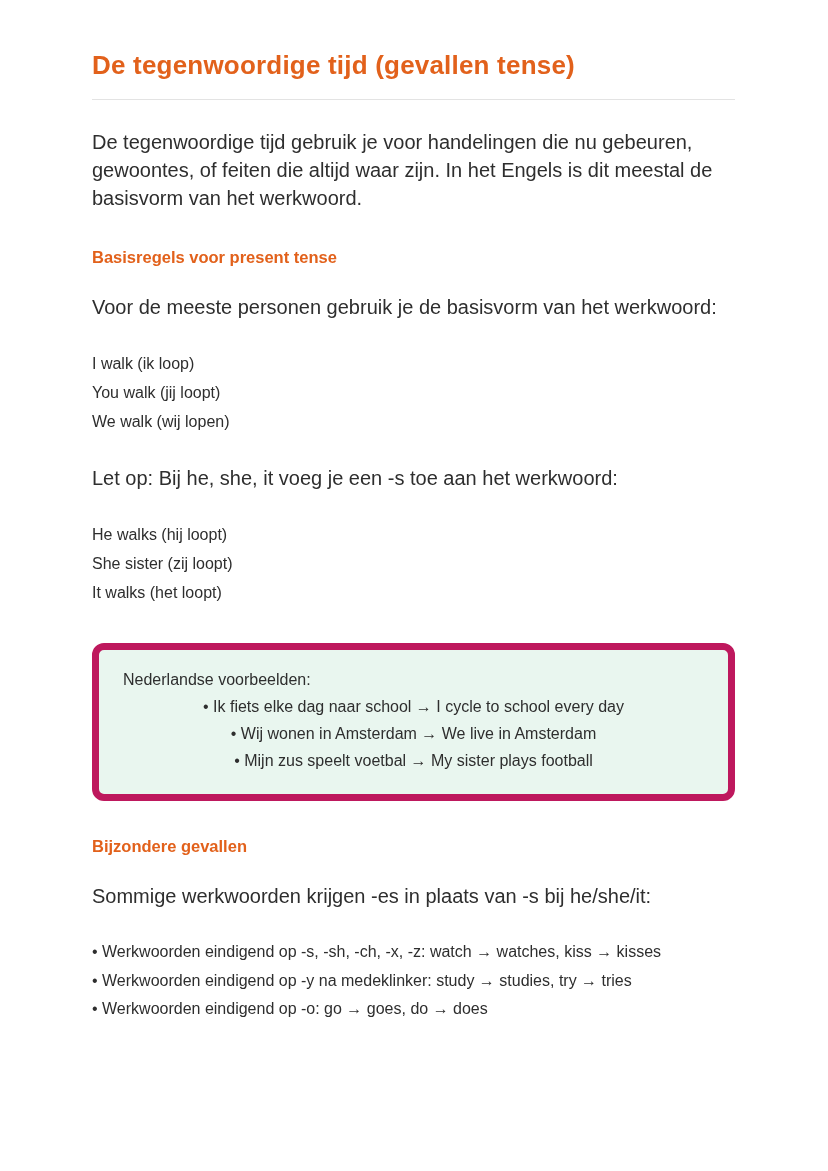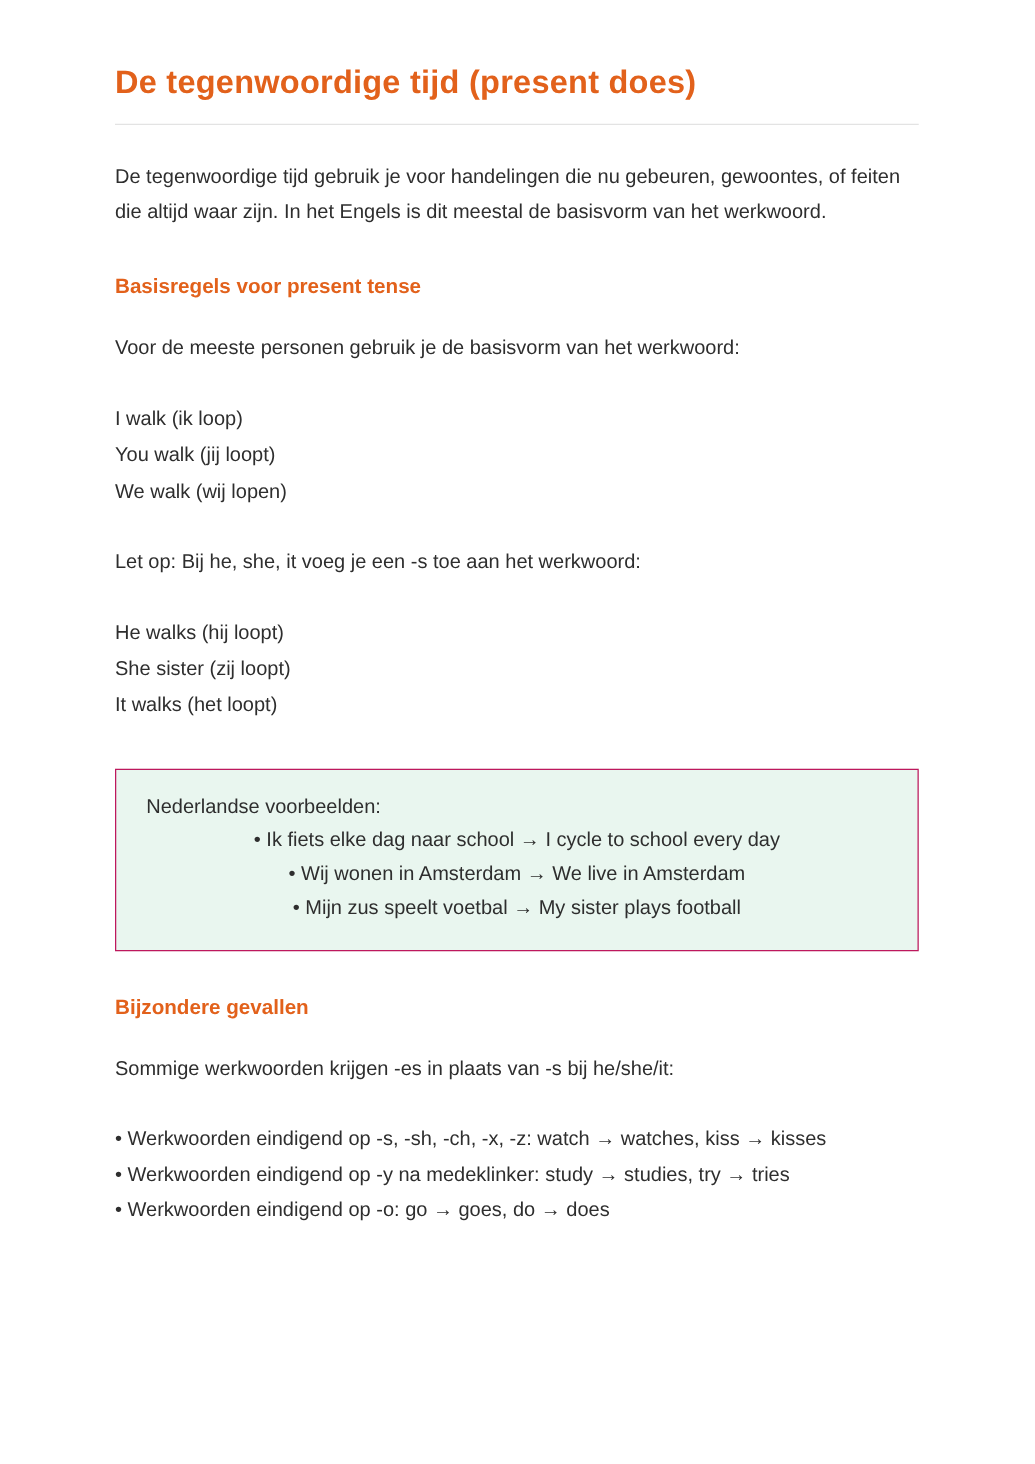--- a/index.html
+++ b/index.html
@@ -24,43 +24,43 @@
     color: #e2611b;
     margin: 0 0 18px 0;
     letter-spacing: 0.2px;
   }
   .title-divider {
     border: none;
     border-top: 1px solid #e3e3e3;
     margin: 0 0 28px 0;
   }
   .paragraph {
-    font-size: 16px;
+    font-size: 20px;
     line-height: 28px;
     margin: 0 0 28px 0;
     color: #2e2e2e;
   }
   .section-heading {
     font-size: 16.5px;
     font-weight: 700;
     color: #e2611b;
     margin: 36px 0 26px 0;
   }
   .example-block {
     margin: 0 0 28px 0;
   }
   .example-line {
     font-size: 16px;
     line-height: 29px;
     color: #2e2e2e;
   }
   .callout-box {
     background: #e9f6ef;
-    border: 1px solid #be185d;
-    border-radius: 0;
+    border: 7px solid #be185d;
+    border-radius: 12px;
     box-sizing: border-box;
     padding: 16px 24px 20px 24px;
     margin: 36px 0 8px 0;
   }
   .callout-title {
     font-size: 16px;
     line-height: 27px;
     color: #2e2e2e;
   }
   .callout-item {
@@ -76,21 +76,21 @@
     font-size: 16px;
     line-height: 28.5px;
     color: #2e2e2e;
   }
 </style>
 </head>
 <body>
 
 <div class="page">
 
-  <h1 class="page-title">De tegenwoordige tijd (present does)</h1>
+  <h1 class="page-title">De tegenwoordige tijd (gevallen tense)</h1>
 
   <hr class="title-divider">
 
   <p class="paragraph">De tegenwoordige tijd gebruik je voor handelingen die nu gebeuren, gewoontes, of feiten die altijd waar zijn. In het Engels is dit meestal de basisvorm van het werkwoord.</p>
 
   <h2 class="section-heading">Basisregels voor present tense</h2>
 
   <p class="paragraph">Voor de meeste personen gebruik je de basisvorm van het werkwoord:</p>
 
   <div class="example-block">

